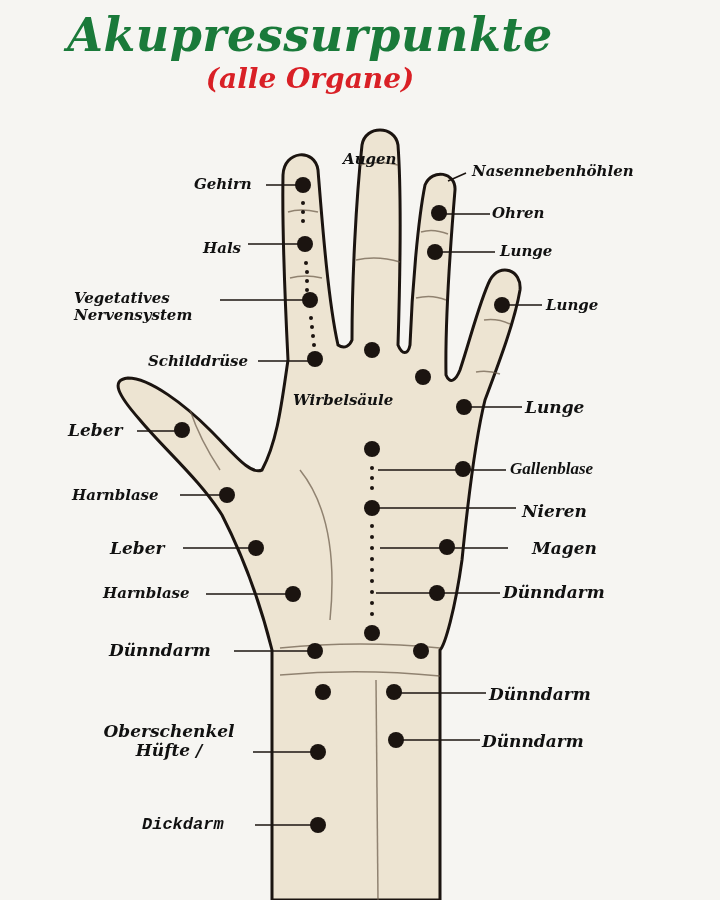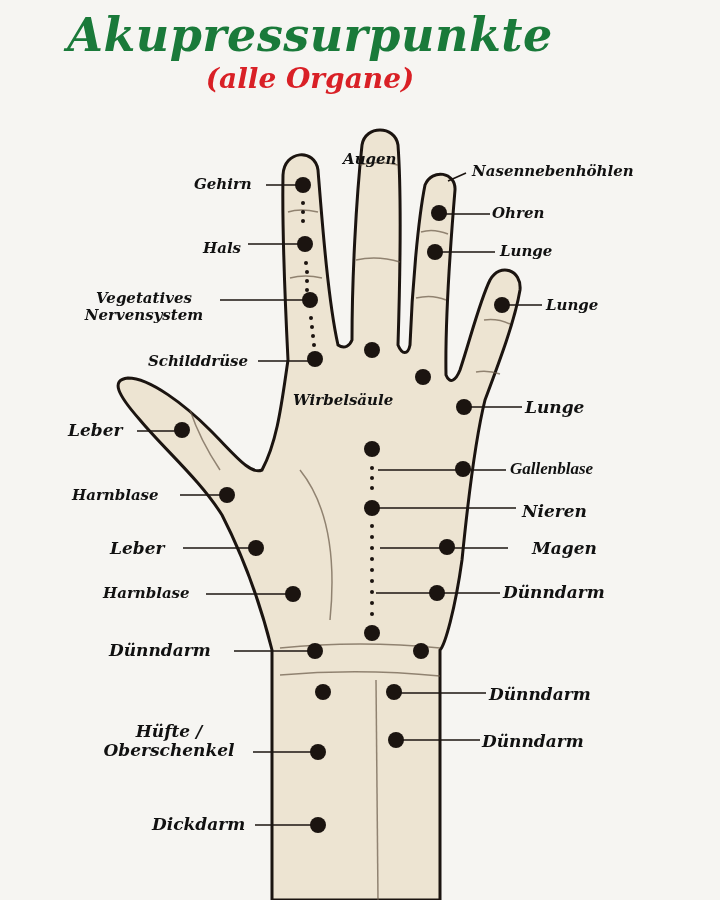--- a/index.html
+++ b/index.html
@@ -14,21 +14,21 @@
     margin:0;
   }
   .title-main { top:8px; font-size:46px; color:#1a7a3a; letter-spacing:0.5px; }
   .title-sub { top:62px; font-size:28px; color:#d92026; }
   svg.hand { position:absolute; left:0; top:0; }
   .lbl {
     position:absolute; font-family:"DejaVu Serif", serif; font-weight:bold; font-style:italic;
     font-size:17px; color:#111; white-space:nowrap; line-height:19px;
   }
   .lbl.small { font-size:15px; line-height:17px; }
-  .lbl.r { text-align:center; }
+  .lbl.r { text-align:left; }
 </style>
 </head>
 <body>
 
 <h1 class="title title-main">Akupressurpunkte</h1>
 <h2 class="title title-sub">(alle Organe)</h2>
 
 <svg class="hand" width="720" height="900" viewBox="0 0 720 900">
 
   <path d="
@@ -176,16 +176,16 @@
 <div class="lbl" style="left:110px;top:539px;">Leber</div>
 <div class="lbl small" style="left:103px;top:585px;">Harnblase</div>
 <div class="lbl" style="left:109px;top:641px;">Dünndarm</div>
 <div class="lbl" style="left:510px;top:459px;font-family:Liberation Serif, serif;">Gallenblase</div>
 <div class="lbl" style="left:522px;top:502px;">Nieren</div>
 <div class="lbl" style="left:512px;top:539px;margin-left:20px;">Magen</div>
 <div class="lbl" style="left:503px;top:583px;">Dünndarm</div>
 <div class="lbl" style="left:489px;top:685px;">Dünndarm</div>
 <div class="lbl" style="left:482px;top:732px;">Dünndarm</div>
 <div class="lbl" style="left:88px;top:722px;width:162px;text-align:center;">
+  <div>Oberschenkel</div>
   <div>Hüfte /</div>
-  <div>Oberschenkel</div>
 </div>
-<div class="lbl" style="left:152px;top:815px;">Dickdarm</div>
+<div class="lbl" style="left:142px;top:815px;font-family:Liberation Mono, monospace;">Dickdarm</div>
 
 </body></html>

